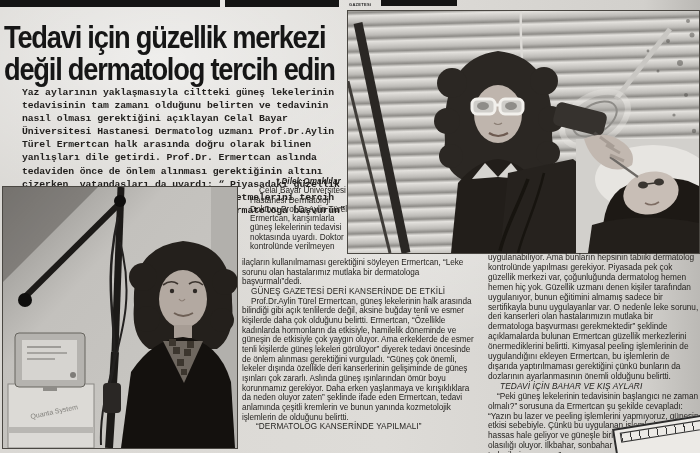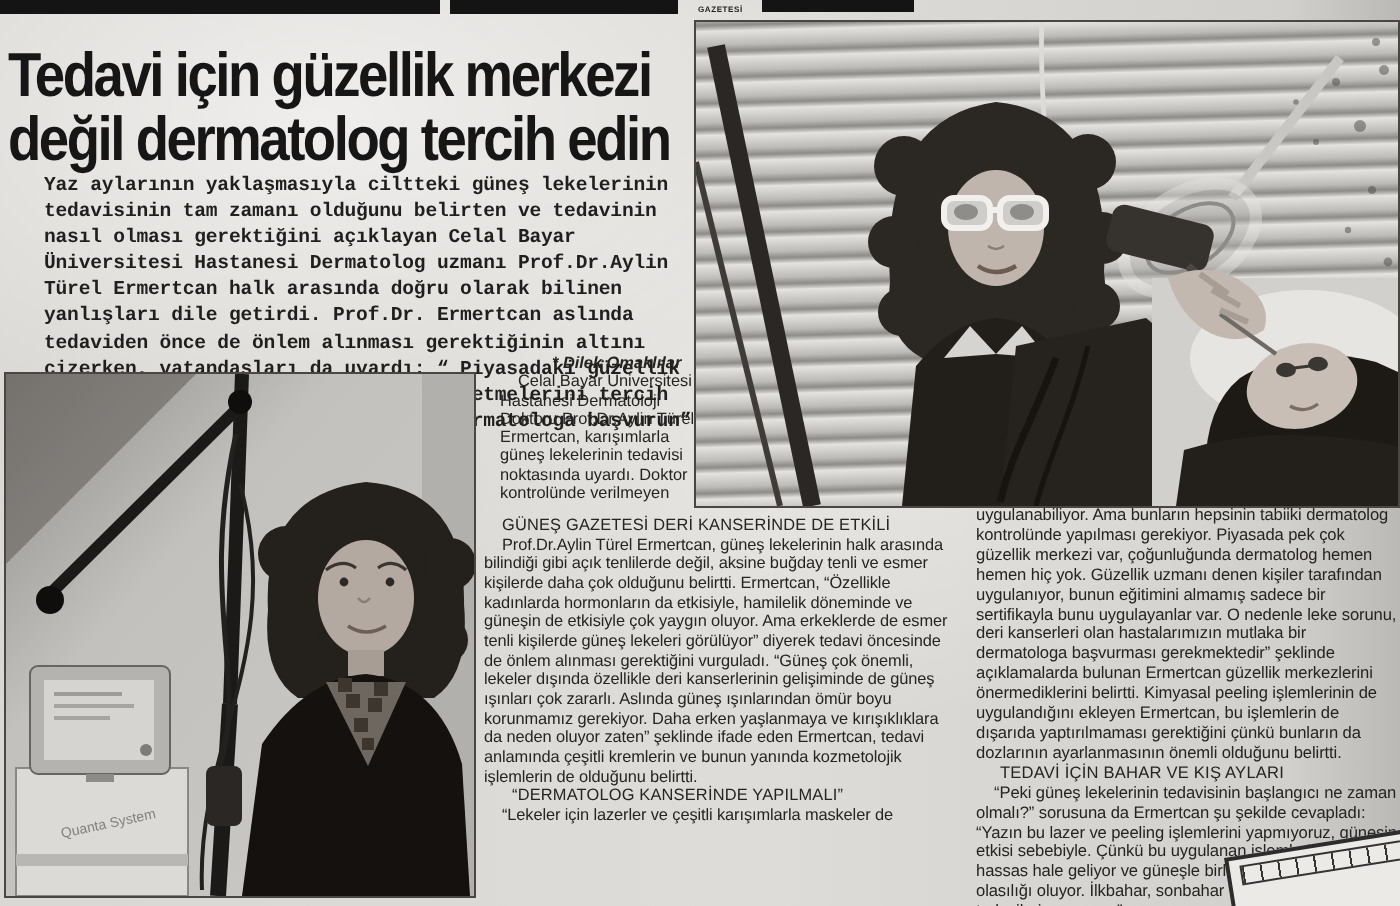--- a/index.html
+++ b/index.html
@@ -227,29 +227,29 @@
       </g>
     </svg>
   </div>
 
   <div class="col midnarrow">
     <div class="byline">* Dilek Omaklılar</div>
     <div class="p ind">Celal Bayar Üniversitesi Hastanesi Dermatoloji Doktoru Prof.Dr.Aylin Türel Ermertcan, karışımlarla güneş lekelerinin tedavisi noktasında uyardı. Doktor kontrolünde verilmeyen</div>
   </div>
 
   <div class="col midwide">
+    <div class="p">ilaçların kullanılmaması gerektiğini söyleyen Ermertcan, “Leke sorunu olan hastalarımız mutlaka bir dermatologa başvurmalı”dedi.</div>
     <div class="caps">GÜNEŞ GAZETESİ DERİ KANSERİNDE DE ETKİLİ</div>
     <div class="p ind">Prof.Dr.Aylin Türel Ermertcan, güneş lekelerinin halk arasında bilindiği gibi açık tenlilerde değil, aksine buğday tenli ve esmer kişilerde daha çok olduğunu belirtti. Ermertcan, “Özellikle kadınlarda hormonların da etkisiyle, hamilelik döneminde ve güneşin de etkisiyle çok yaygın oluyor. Ama erkeklerde de esmer tenli kişilerde güneş lekeleri görülüyor” diyerek tedavi öncesinde de önlem alınması gerektiğini vurguladı.  “Güneş çok önemli, lekeler dışında özellikle deri kanserlerinin gelişiminde de güneş ışınları çok zararlı. Aslında güneş ışınlarından ömür boyu korunmamız gerekiyor. Daha erken yaşlanmaya ve kırışıklıklara da neden oluyor zaten” şeklinde ifade eden Ermertcan, tedavi anlamında çeşitli kremlerin ve bunun yanında kozmetolojik işlemlerin de olduğunu belirtti.</div>
     <div class="caps" style="text-indent:14px;">“DERMATOLOG KANSERİNDE YAPILMALI”</div>
-    <div class="lastline">“Lekeler için lazerler ve çeşitli karışımlarla maskeler de</div>
   </div>
 
   <div class="col rightcol">
     <div class="p">uygulanabiliyor. Ama bunların hepsinin tabiiki dermatolog kontrolünde yapılması gerekiyor. Piyasada pek çok güzellik merkezi var, çoğunluğunda dermatolog hemen hemen hiç yok. Güzellik uzmanı denen kişiler tarafından uygulanıyor, bunun eğitimini almamış sadece bir sertifikayla bunu uygulayanlar var. O nedenle leke sorunu, deri kanserleri olan hastalarımızın mutlaka bir dermatologa başvurması gerekmektedir” şeklinde açıklamalarda bulunan Ermertcan güzellik merkezlerini önermediklerini belirtti. Kimyasal peeling işlemlerinin de uygulandığını ekleyen Ermertcan, bu işlemlerin de dışarıda yaptırılmaması gerektiğini çünkü bunların da dozlarının ayarlanmasının önemli olduğunu belirtti.</div>
-    <div class="caps" style="text-indent:12px;">TEDAVİ İÇİN BAHAR VE KIŞ AYLARI</div>
+    <div class="caps" style="text-indent:12px;font-style:italic;">TEDAVİ İÇİN BAHAR VE KIŞ AYLARI</div>
     <div class="p ind">“Peki güneş lekelerinin tedavisinin başlangıcı ne zaman olmalı?” sorusuna da Ermertcan şu şekilde cevapladı: “Yazın bu lazer ve peeling işlemlerini yapmıyoruz, güneşin etkisi sebebiyle. Çünkü bu uygulanan işlemlerle deri hassas hale geliyor ve güneşle birlikte daha çok yanma olasılığı oluyor. İlkbahar, sonbahar ve kış aylarında bu tedavileri yapıyoruz”</div>
   </div>
 
   <div class="tag">
     <div class="ticks"></div>
   </div>
 
 </div>
 
 </body></html>

